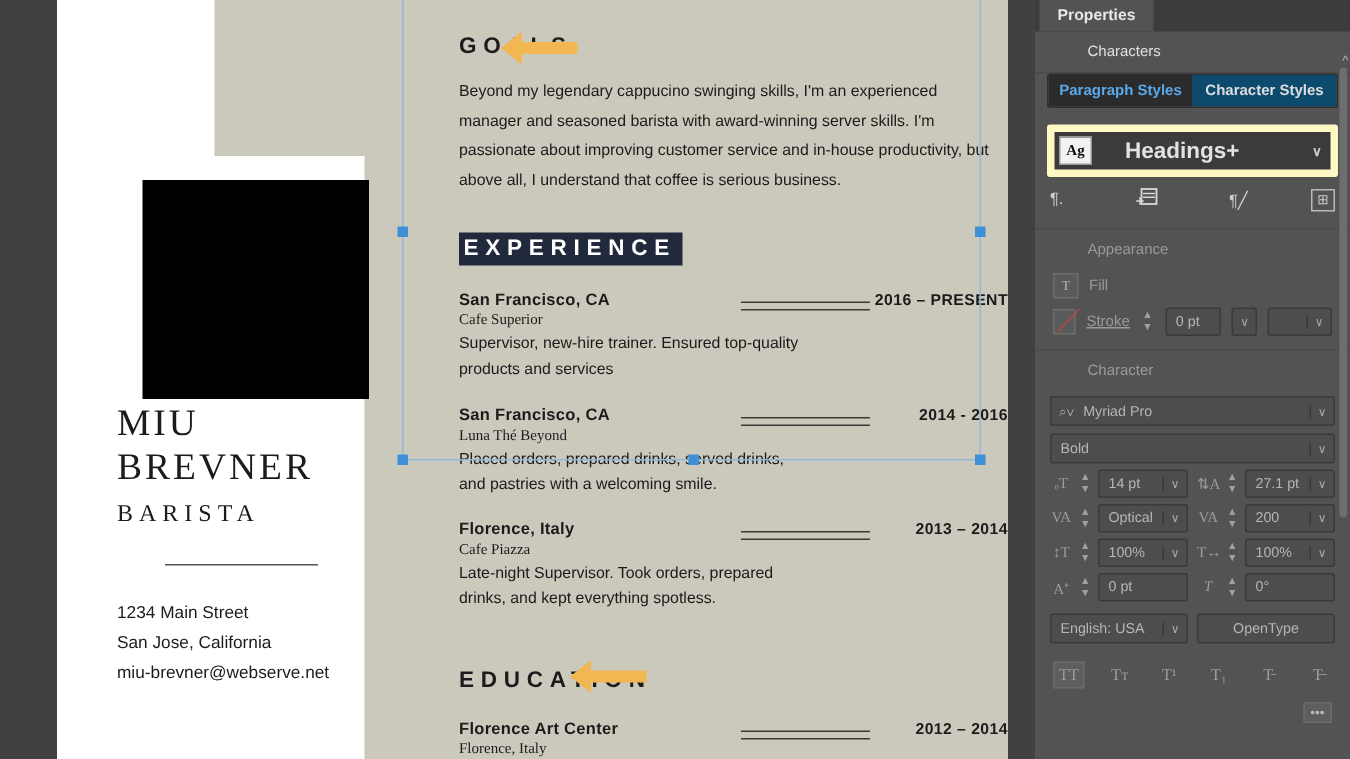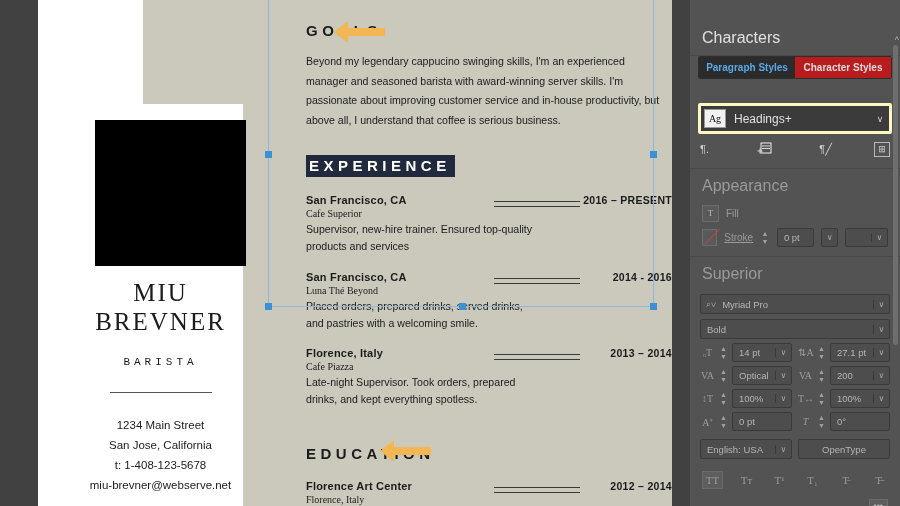--- a/index.html
+++ b/index.html
@@ -12,23 +12,23 @@
   #app{position:relative;width:900px;height:506px;}
 
   
   .workspace{position:absolute;left:0;top:0;width:690px;height:506px;background:#414141;}
   .page{position:absolute;left:38px;top:0;width:634px;height:506px;background:#ffffff;}
   .beige-block{position:absolute;left:105px;top:0;width:529px;height:104px;background:#cbc8bc;}
   .beige-col{position:absolute;left:205px;top:0;width:429px;height:506px;background:#cbc8bc;}
   .photo{position:absolute;left:57px;top:120px;width:151px;height:146px;background:#000;}
 
   
-  .leftcol{position:absolute;left:40px;top:278px;width:165px;text-align:center;color:#1b1b1b;}
+  .leftcol{position:absolute;left:40px;top:268px;width:165px;text-align:left;color:#1b1b1b;}
   .name{font-family:"Liberation Serif", serif;font-size:25px;letter-spacing:2px;line-height:29px;font-weight:400;}
-  .role{font-family:Liberation Mono, monospace;font-size:11px;letter-spacing:4px;margin-top:20px;}
+  .role{font-family:Liberation Serif, serif;font-size:16px;letter-spacing:4px;margin-top:8px;}
   .rule{width:102px;height:1px;background:#555;margin:24px auto 0;}
   .contact{margin-top:22px;font-size:11.5px;line-height:20px;color:#1b1b1b;}
 
   
   .doc{position:absolute;left:268px;top:0;width:370px;color:#1b1b1b;}
   .sec-head{font-size:15px;font-weight:bold;letter-spacing:4.5px;margin:0;}
   .sec-head.sel{background:#212a3d;color:#ffffff;display:inline-block;padding:2px 4px 3px 3px;}
   .goals-body{font-size:10.6px;line-height:19.5px;margin-top:13px;width:362px;font-weight:500;}
   .entry{position:relative;margin-top:10px;}
   .entry .city{font-size:11px;font-weight:bold;letter-spacing:.2px;}
@@ -49,34 +49,34 @@
   .sel-v{width:1px;}
   .sel-h{height:1px;}
   .handle{position:absolute;width:7px;height:7px;background:#3d8fd6;}
 
   
   .panel{position:absolute;left:690px;top:0;width:210px;height:506px;background:#535353;}
   .tabstrip{position:absolute;left:0;top:0;width:210px;height:21px;background:#3c3c3c;}
   .tab{position:absolute;left:3px;top:0;height:21px;padding:0 12px;background:#535353;
        color:#e8e8e8;font-size:10.5px;font-weight:bold;line-height:21px;}
   .panel-body{position:absolute;left:0;top:21px;width:210px;height:485px;}
-  .grp-title{color:#e0e0e0;font-size:16px;padding:8px 12px 6px;}
+  .grp-title{color:#e0e0e0;font-size:10px;padding:8px 12px 6px;margin-left:23px;}
   .grp-title.dim{color:#9a9a9a;}
   .sep{height:1px;background:#4a4a4a;margin:2px 0 0;}
   .sub-title{color:#d8d8d8;font-size:10.5px;padding:8px 12px 5px;}
 
   .segbtns{display:flex;margin:0 8px;border:1px solid #2e2e2e;border-radius:2px;overflow:hidden;}
-  .segbtn{flex:1;text-align:center;font-size:10px;font-weight:bold;padding:5px 0;background:#b91c1c;color:#ddd;}
+  .segbtn{flex:1;text-align:center;font-size:10px;font-weight:bold;padding:5px 0;background:#0c4a6e;color:#ddd;}
   .segbtn.active{background:#2b2b2b;color:#5ba8e8;}
 
-  .stylerow{display:flex;align-items:center;margin:24px 8px 0;background:#3b3b3b;
-            border:3px solid #fef9c3;border-radius:2px;height:25px;}
+  .stylerow{display:flex;align-items:center;margin:11px 8px 0;background:#3b3b3b;
+            border:5px solid #fef9c3;border-radius:2px;height:25px;font-weight:bold;}
   .agbox{width:20px;height:17px;background:#f2f2f2;color:#111;font-size:10px;
          font-family:"Liberation Serif",serif;text-align:center;line-height:17px;margin-left:3px;border:1px solid #999;}
-  .stylename{flex:1;color:#e2e2e2;font-size:12px;padding-left:8px;}
+  .stylename{flex:1;color:#e2e2e2;font-size:15px;padding-left:22px;}
   .caret{width:18px;text-align:center;color:#cfcfcf;font-size:9px;}
 
   .iconrow{display:flex;align-items:center;margin:6px 10px 0;height:18px;}
   .sicon{color:#cfcfcf;font-size:11px;}
   .sq-icon{width:14px;height:13px;border:1px solid #b9b9b9;color:#cfcfcf;font-size:9px;
            text-align:center;line-height:12px;}
   .spacer{flex:1;}
 
   .field{background:#4d4d4d;border:1px solid #3a3a3a;border-radius:2px;height:17px;
          display:flex;align-items:center;color:#b5b5b5;font-size:9.5px;}
@@ -118,21 +118,20 @@
       <div class="photo"></div>
 
       <div class="leftcol">
         <div class="name">MIU</div>
         <div class="name">BREVNER</div>
         <div class="role">BARISTA</div>
         <div class="rule"></div>
         <div class="contact">
           <div>1234 Main Street</div>
           <div>San Jose, California</div>
-          <div>t: 1-408-123-5678</div>
           <div>miu-brevner@webserve.net</div>
         </div>
       </div>
 
       <div class="doc">
 
         
         <div style="height:22px"></div>
         <div class="sec-head">GOALS</div>
         <div class="goals-body">Beyond my legendary cappucino swinging skills, I'm an experienced manager and seasoned barista with award-winning server skills. I'm passionate about improving customer service and in-house productivity, but above all, I understand that coffee is serious business.</div>
@@ -192,20 +191,23 @@
       <div class="shaft" style="left:14px;top:-4px;width:37px;"></div>
       <div class="head" style="left:0;top:-11px;"></div>
     </div>
     <div class="arrow" style="left:380px;top:451px;">
       <div class="shaft" style="left:14px;top:-4px;width:37px;"></div>
       <div class="head" style="left:0;top:-11px;"></div>
     </div>
   </div>
 
   <div class="panel">
+    <div class="tabstrip">
+      <div class="tab">Properties</div>
+    </div>
 
     <div class="panel-body">
       <div class="scrollup">^</div>
       <div class="scroll"></div>
 
       <div class="grp-title">Characters</div>
       <div class="sep"></div>
 
 
       <div class="segbtns">
@@ -255,21 +257,21 @@
         <div class="field" style="width:16px">
           <div class="fcaret" style="border:0">∨</div>
         </div>
         <div class="field" style="width:46px">
           <div class="val"></div>
           <div class="fcaret">∨</div>
         </div>
       </div>
 
       <div class="sep" style="margin-top:9px"></div>
-      <div class="grp-title dim">Superior</div>
+      <div class="grp-title dim">Character</div>
 
       <div class="fullfield">
         <div class="field" style="height:18px">
           <div style="padding-left:5px;font-size:9px;color:#a8a8a8;">⌕∨</div>
           <div class="val">Myriad Pro</div>
           <div class="fcaret">∨</div>
         </div>
       </div>
       <div class="fullfield">
         <div class="field" style="height:18px">

